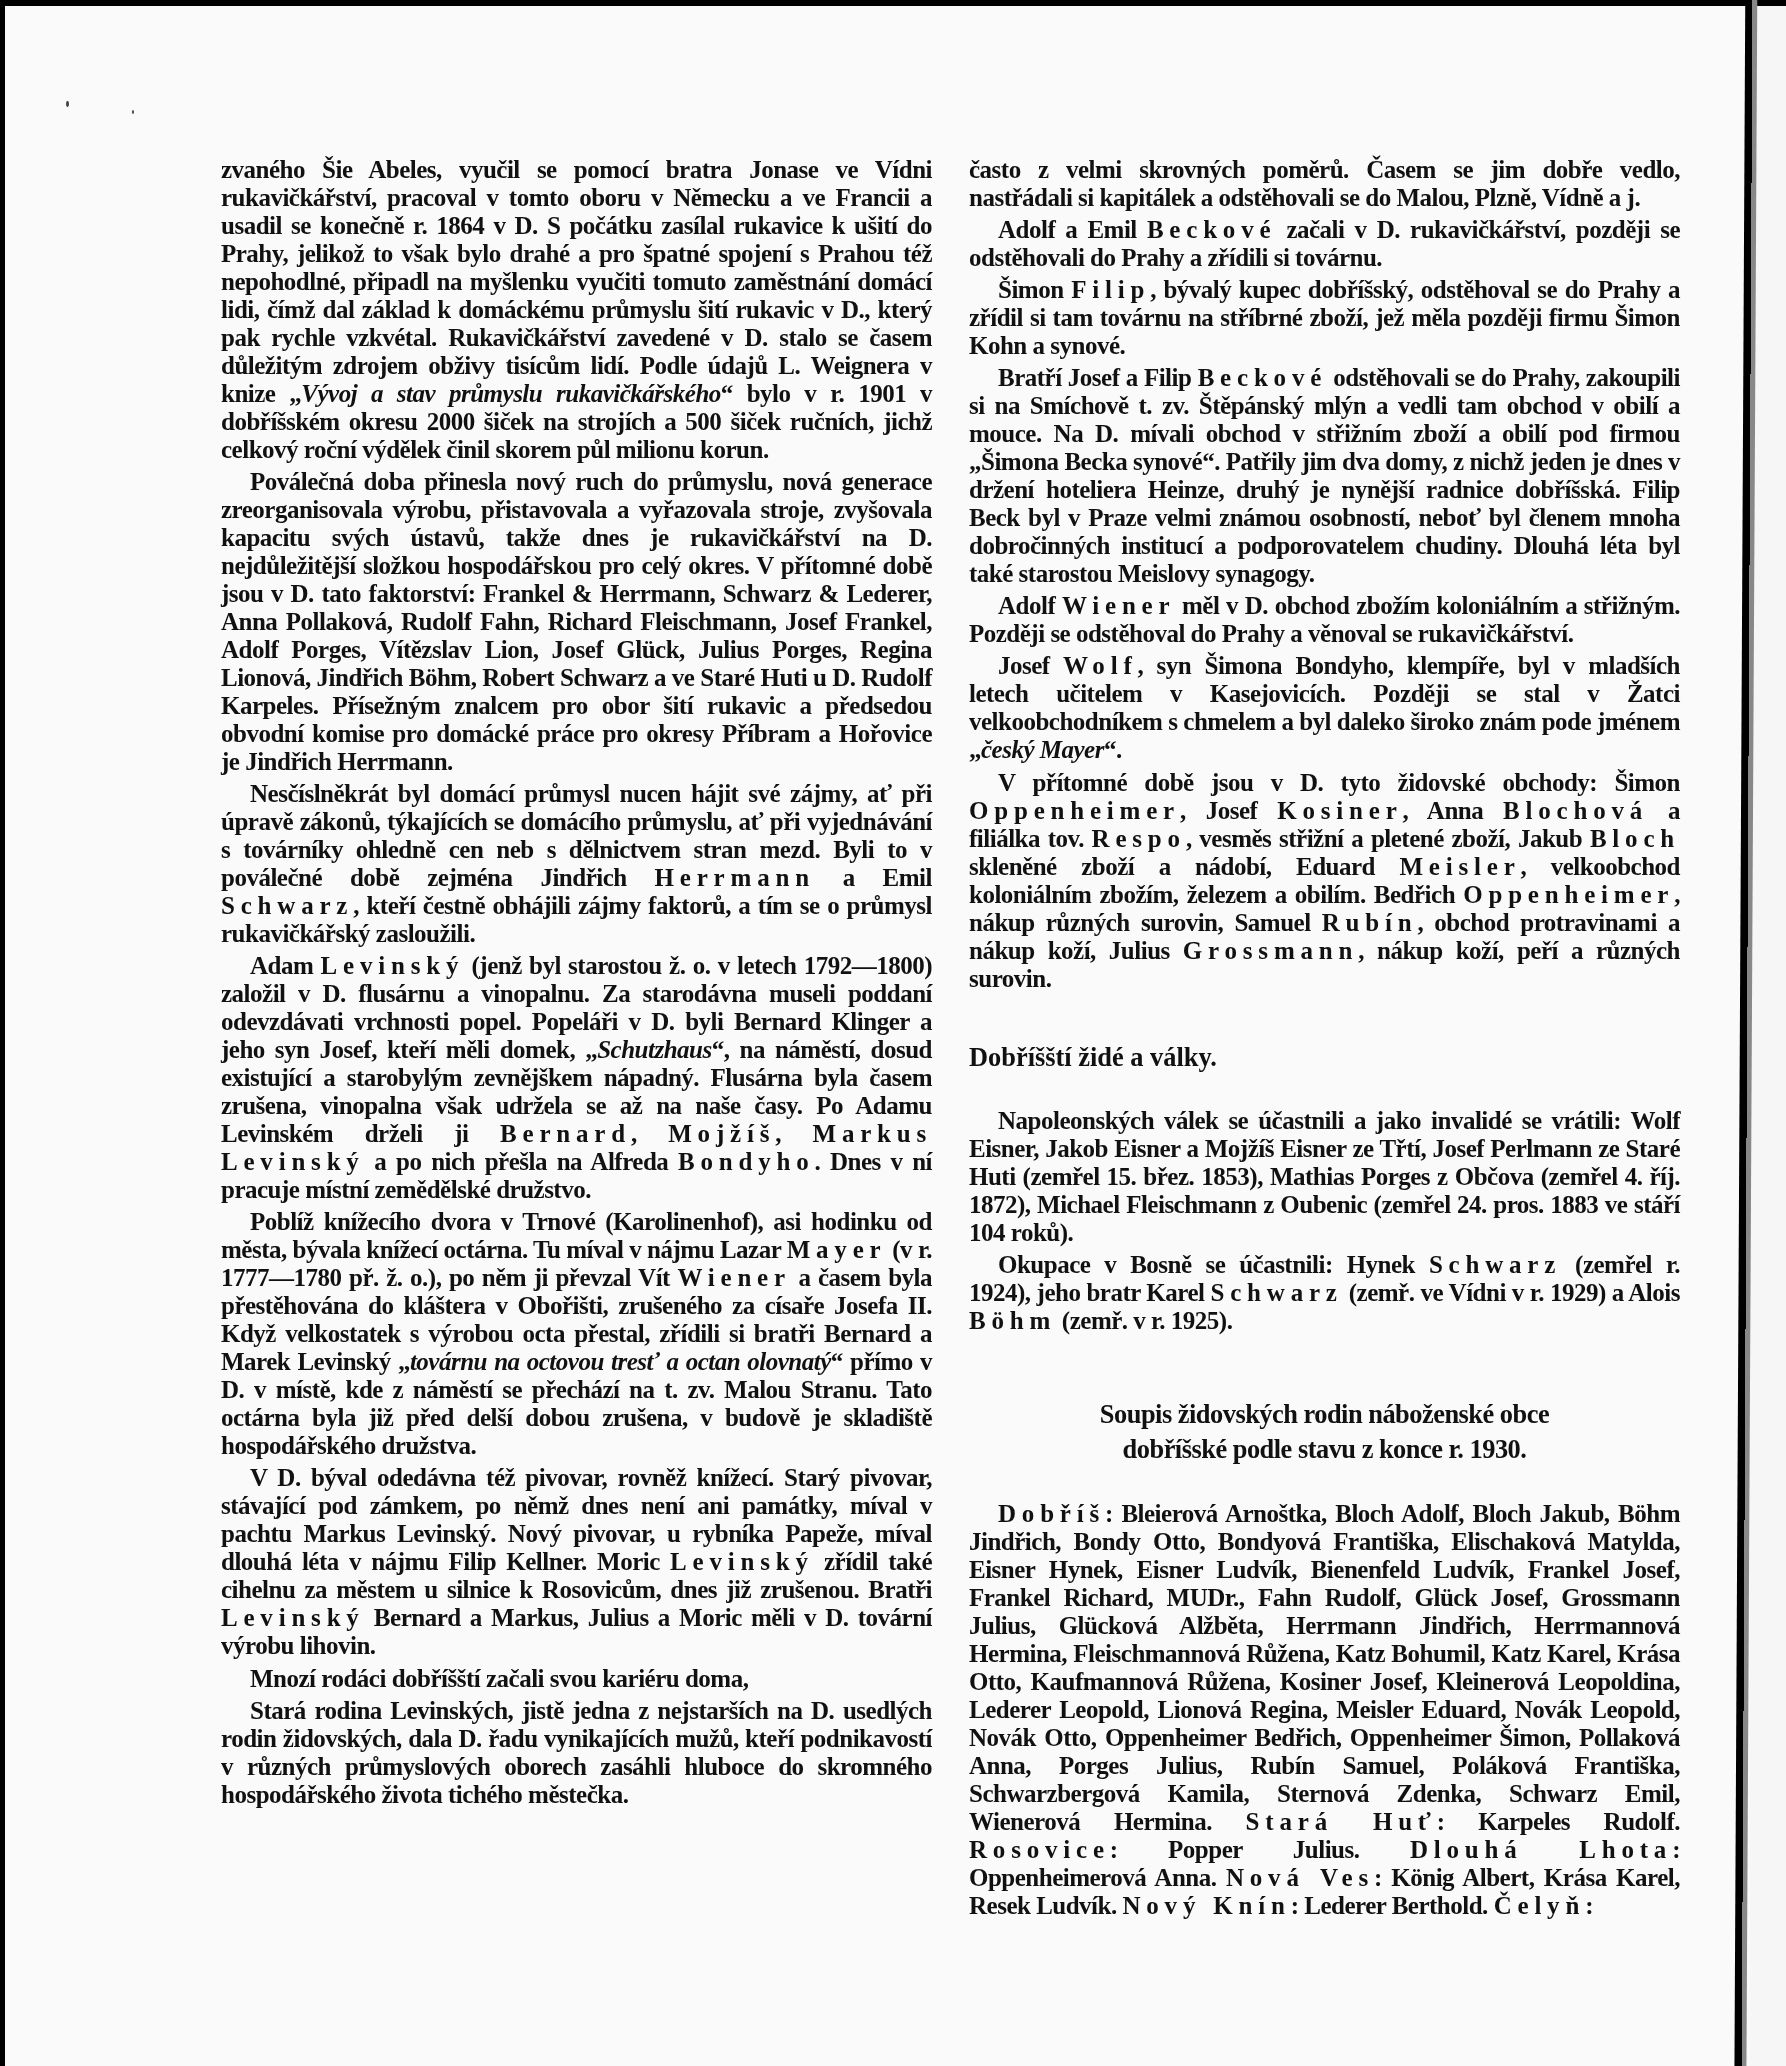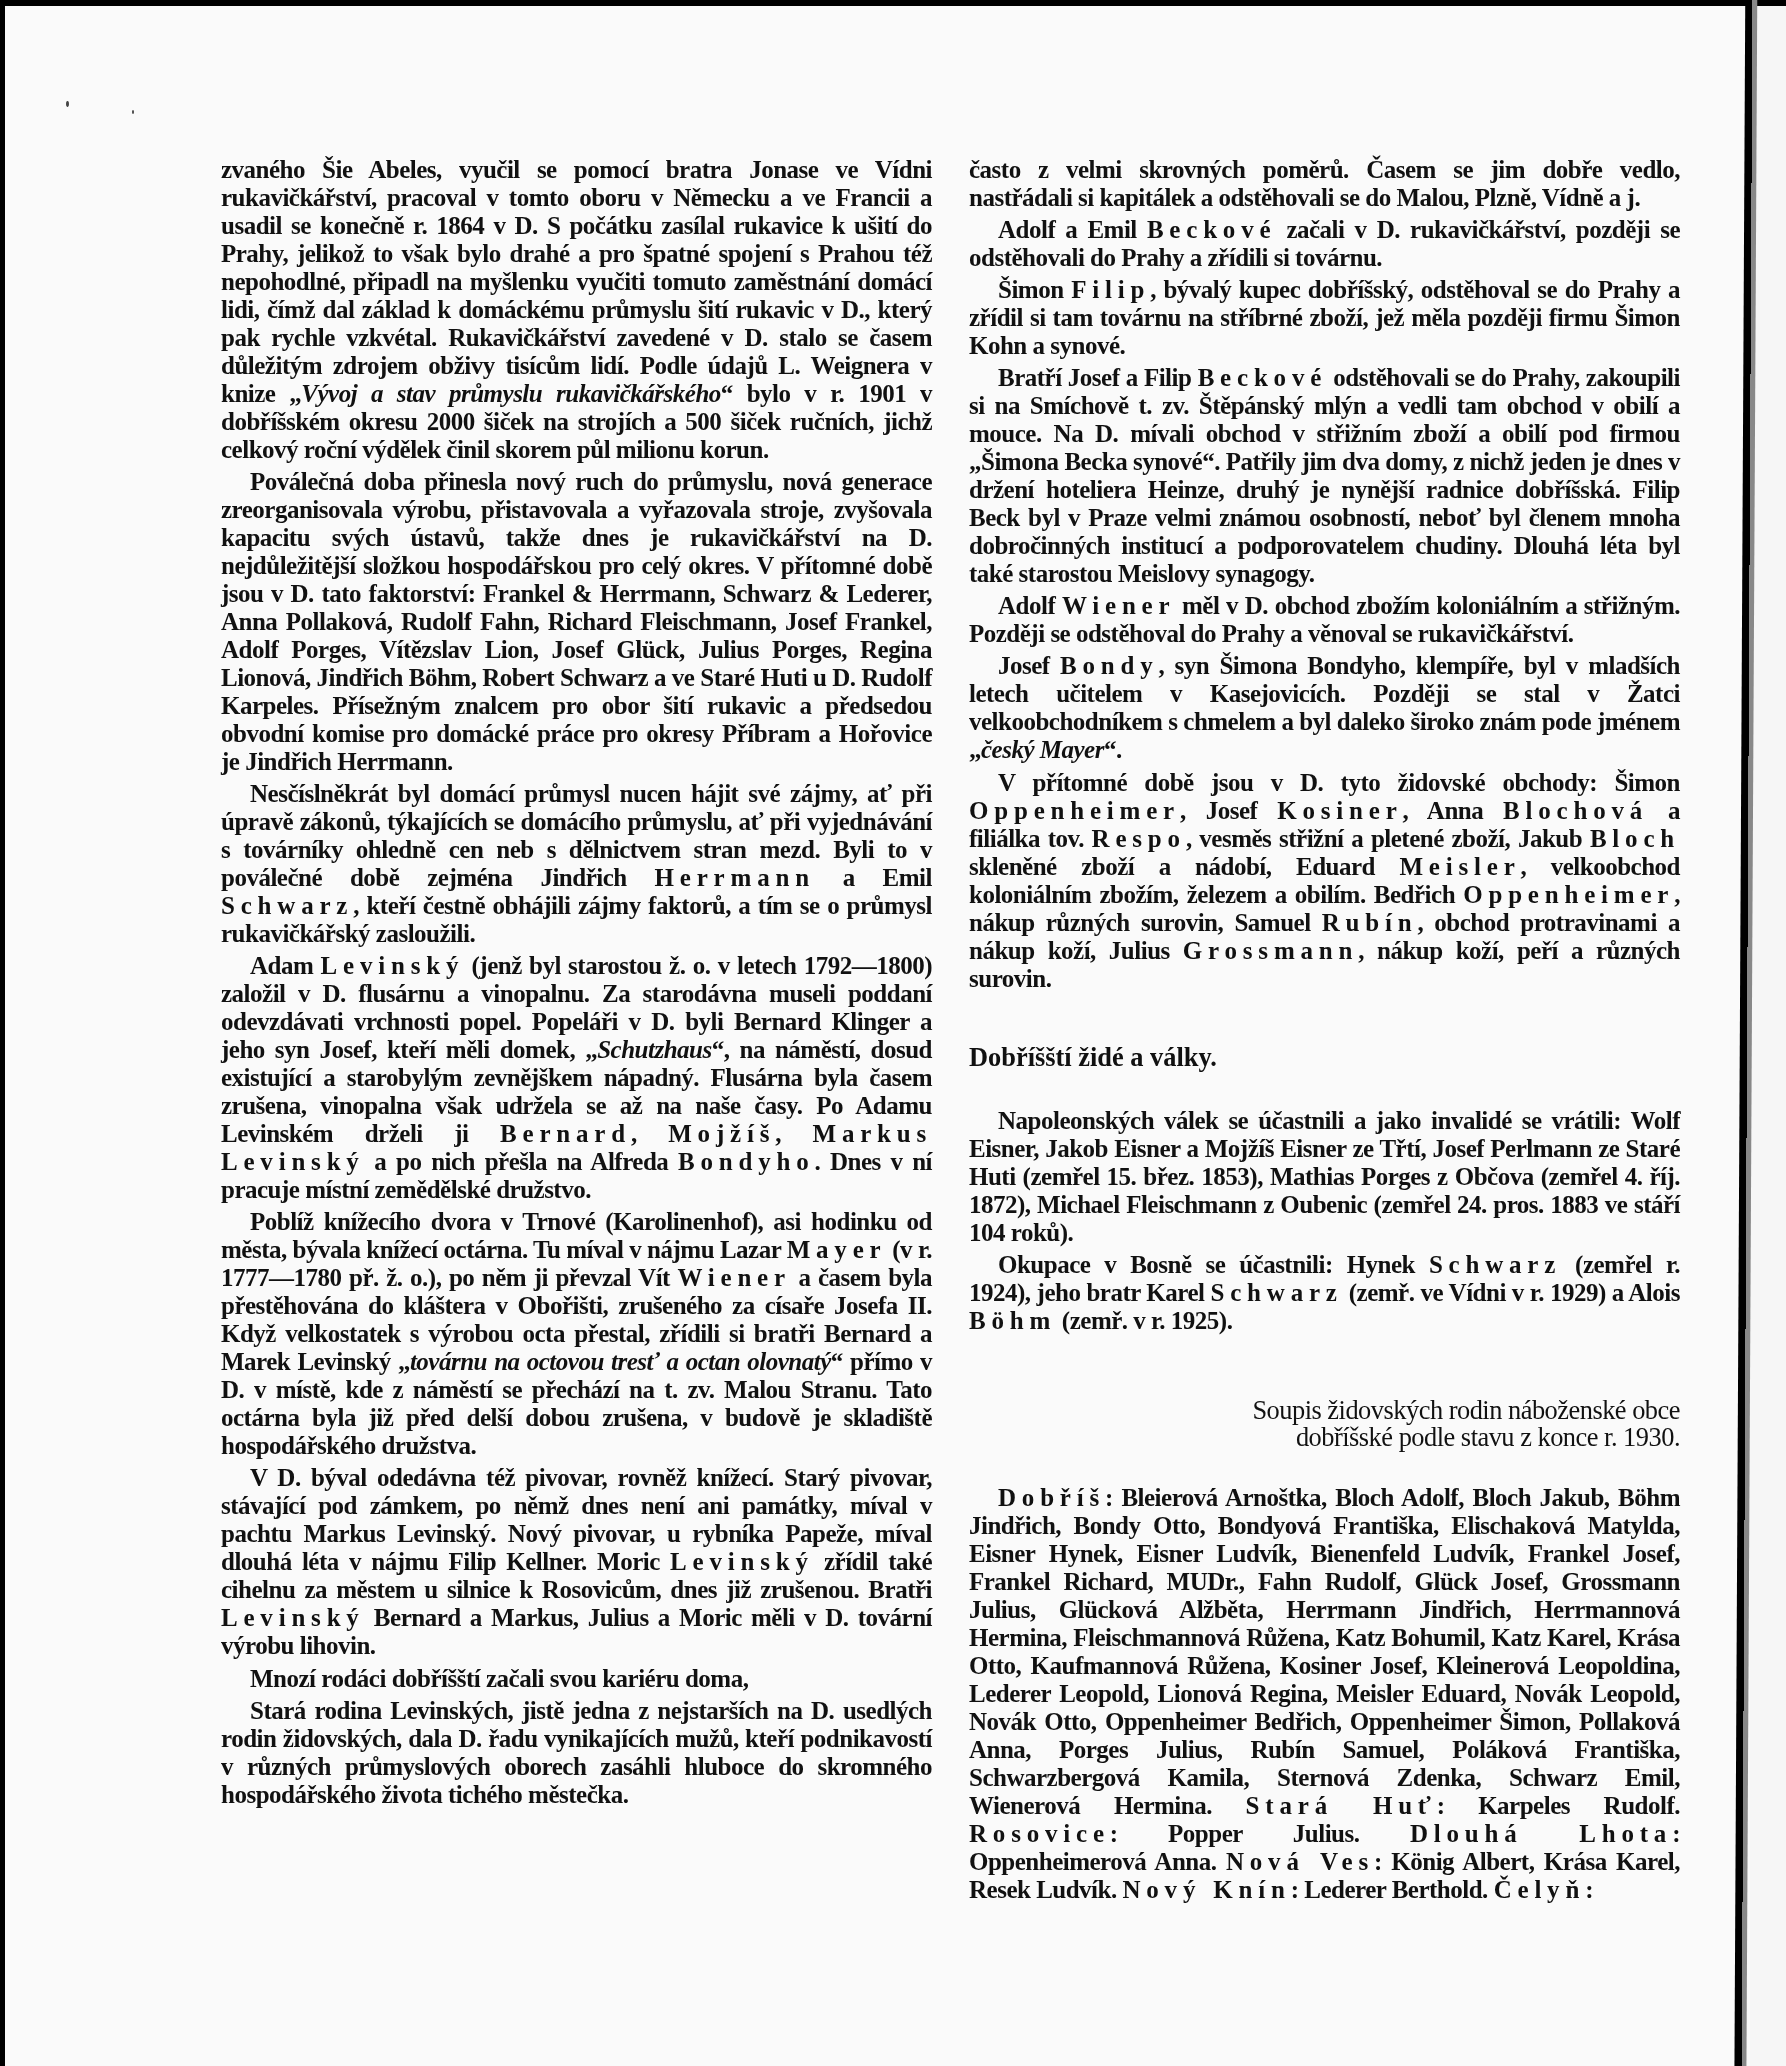--- a/index.html
+++ b/index.html
@@ -34,21 +34,21 @@
   .col-right { left: 969px; }
   .col p { margin: 0 0 4.1px 0; text-indent: 0; }
   .col p.ind { text-indent: 29px; }
   .col p.first { text-indent: 0; }
   .sp { letter-spacing: 5.8px; }
   .heading {
     text-align: left; font-weight: bold; font-size: 26.4px; line-height: 30px;
     margin: 49px 0 35px 0; letter-spacing: 0;
   }
   .heading2 {
-    text-align: right; font-weight: normal; font-size: 26.4px; line-height: 27px;
+    text-align: center; font-weight: bold; font-size: 26.4px; line-height: 35px;
     margin: 62px 0 33px 0;
   }
   .speck { position: absolute; background: #444; border-radius: 50%; }
 </style>
 </head>
 <body>
 
 <div class="page"></div>
 <div class="right-sliver"></div>
 <div class="gutter-strip"></div>
@@ -65,21 +65,21 @@
     <p class="ind">V D. býval odedávna též pivovar, rovněž knížecí. Starý pivovar, stávající pod zámkem, po němž dnes není ani památky, míval v pachtu Markus Levinský. Nový pivovar, u rybníka Papeže, míval dlouhá léta v nájmu Filip Kellner. Moric <span class="sp">Levinský</span> zřídil také cihelnu za městem u silnice k Rosovicům, dnes již zrušenou. Bratři <span class="sp">Levinský</span> Bernard a Markus, Julius a Moric měli v D. tovární výrobu lihovin.</p>
     <p class="ind">Mnozí rodáci dobříšští začali svou kariéru doma,</p>
     <p class="ind">Stará rodina Levinských, jistě jedna z nejstarších na D. usedlých rodin židovských, dala D. řadu vynikajících mužů, kteří podnikavostí v různých průmyslových oborech zasáhli hluboce do skromného hospodářského života tichého městečka.</p>
   </div>
 <div class="col col-right" id="col-right">
     <p class="first">často z velmi skrovných poměrů. Časem se jim dobře vedlo, nastřádali si kapitálek a odstěhovali se do Malou, Plzně, Vídně a j.</p>
     <p class="ind">Adolf a Emil <span class="sp">Beckové</span> začali v D. rukavičkářství, později se odstěhovali do Prahy a zřídili si továrnu.</p>
     <p class="ind">Šimon <span class="sp">Filip</span>, bývalý kupec dobříšský, odstěhoval se do Prahy a zřídil si tam továrnu na stříbrné zboží, jež měla později firmu Šimon Kohn a synové.</p>
     <p class="ind">Bratří Josef a Filip <span class="sp">Beckové</span> odstěhovali se do Prahy, zakoupili si na Smíchově t. zv. Štěpánský mlýn a vedli tam obchod v obilí a mouce. Na D. mívali obchod v střižním zboží a obilí pod firmou „Šimona Becka synové“. Patřily jim dva domy, z nichž jeden je dnes v držení hoteliera Heinze, druhý je nynější radnice dobříšská. Filip Beck byl v Praze velmi známou osobností, neboť byl členem mnoha dobročinných institucí a podporovatelem chudiny. Dlouhá léta byl také starostou Meislovy synagogy.</p>
     <p class="ind">Adolf <span class="sp">Wiener</span> měl v D. obchod zbožím koloniálním a střižným. Později se odstěhoval do Prahy a věnoval se rukavičkářství.</p>
-    <p class="ind">Josef <span class="sp">Bondy</span>, syn Šimona Bondyho, klempíře, byl v mladších letech učitelem v Kasejovicích. Později se stal v Žatci velkoobchodníkem s chmelem a byl daleko široko znám pode jménem „<i>český Mayer</i>“.</p>
+    <p class="ind">Josef <span class="sp">Wolf</span>, syn Šimona Bondyho, klempíře, byl v mladších letech učitelem v Kasejovicích. Později se stal v Žatci velkoobchodníkem s chmelem a byl daleko široko znám pode jménem „<i>český Mayer</i>“.</p>
     <p class="ind">V přítomné době jsou v D. tyto židovské obchody: Šimon <span class="sp">Oppenheimer</span>, Josef <span class="sp">Kosiner</span>, Anna <span class="sp">Blochová</span> a filiálka tov. <span class="sp">Respo</span>, vesměs střižní a pletené zboží, Jakub <span class="sp">Bloch</span> skleněné zboží a nádobí, Eduard <span class="sp">Meisler</span>, velkoobchod koloniálním zbožím, železem a obilím. Bedřich <span class="sp">Oppenheimer</span>, nákup různých surovin, Samuel <span class="sp">Rubín</span>, obchod protravinami a nákup koží, Julius <span class="sp">Grossmann</span>, nákup koží, peří a různých surovin.</p>
     <div class="heading">Dobříšští židé a války.</div>
     <p class="ind">Napoleonských válek se účastnili a jako invalidé se vrátili: Wolf Eisner, Jakob Eisner a Mojžíš Eisner ze Třtí, Josef Perlmann ze Staré Huti (zemřel 15. břez. 1853), Mathias Porges z Občova (zemřel 4. říj. 1872), Michael Fleischmann z Oubenic (zemřel 24. pros. 1883 ve stáří 104 roků).</p>
     <p class="ind">Okupace v Bosně se účastnili: Hynek <span class="sp">Schwarz</span> (zemřel r. 1924), jeho bratr Karel <span class="sp">Schwarz</span> (zemř. ve Vídni v r. 1929) a Alois <span class="sp">Böhm</span> (zemř. v r. 1925).</p>
     <div class="heading2">Soupis židovských rodin náboženské obce<br>dobříšské podle stavu z konce r. 1930.</div>
     <p class="ind"><span class="sp">Dobříš</span>: Bleierová Arnoštka, Bloch Adolf, Bloch Jakub, Böhm Jindřich, Bondy Otto, Bondyová Františka, Elischaková Matylda, Eisner Hynek, Eisner Ludvík, Bienenfeld Ludvík, Frankel Josef, Frankel Richard, MUDr., Fahn Rudolf, Glück Josef, Grossmann Julius, Glücková Alžběta, Herrmann Jindřich, Herrmannová Hermina, Fleischmannová Růžena, Katz Bohumil, Katz Karel, Krása Otto, Kaufmannová Růžena, Kosiner Josef, Kleinerová Leopoldina, Lederer Leopold, Lionová Regina, Meisler Eduard, Novák Leopold, Novák Otto, Oppenheimer Bedřich, Oppenheimer Šimon, Pollaková Anna, Porges Julius, Rubín Samuel, Poláková Františka, Schwarzbergová Kamila, Sternová Zdenka, Schwarz Emil, Wienerová Hermina. <span class="sp">Stará Huť</span>: Karpeles Rudolf. <span class="sp">Rosovice</span>: Popper Julius. <span class="sp">Dlouhá Lhota</span>: Oppenheimerová Anna. <span class="sp">Nová Ves</span>: König Albert, Krása Karel, Resek Ludvík. <span class="sp">Nový Knín</span>: Lederer Berthold. <span class="sp">Čelyň</span>:</p>
   </div>
 
 
 </body></html>

